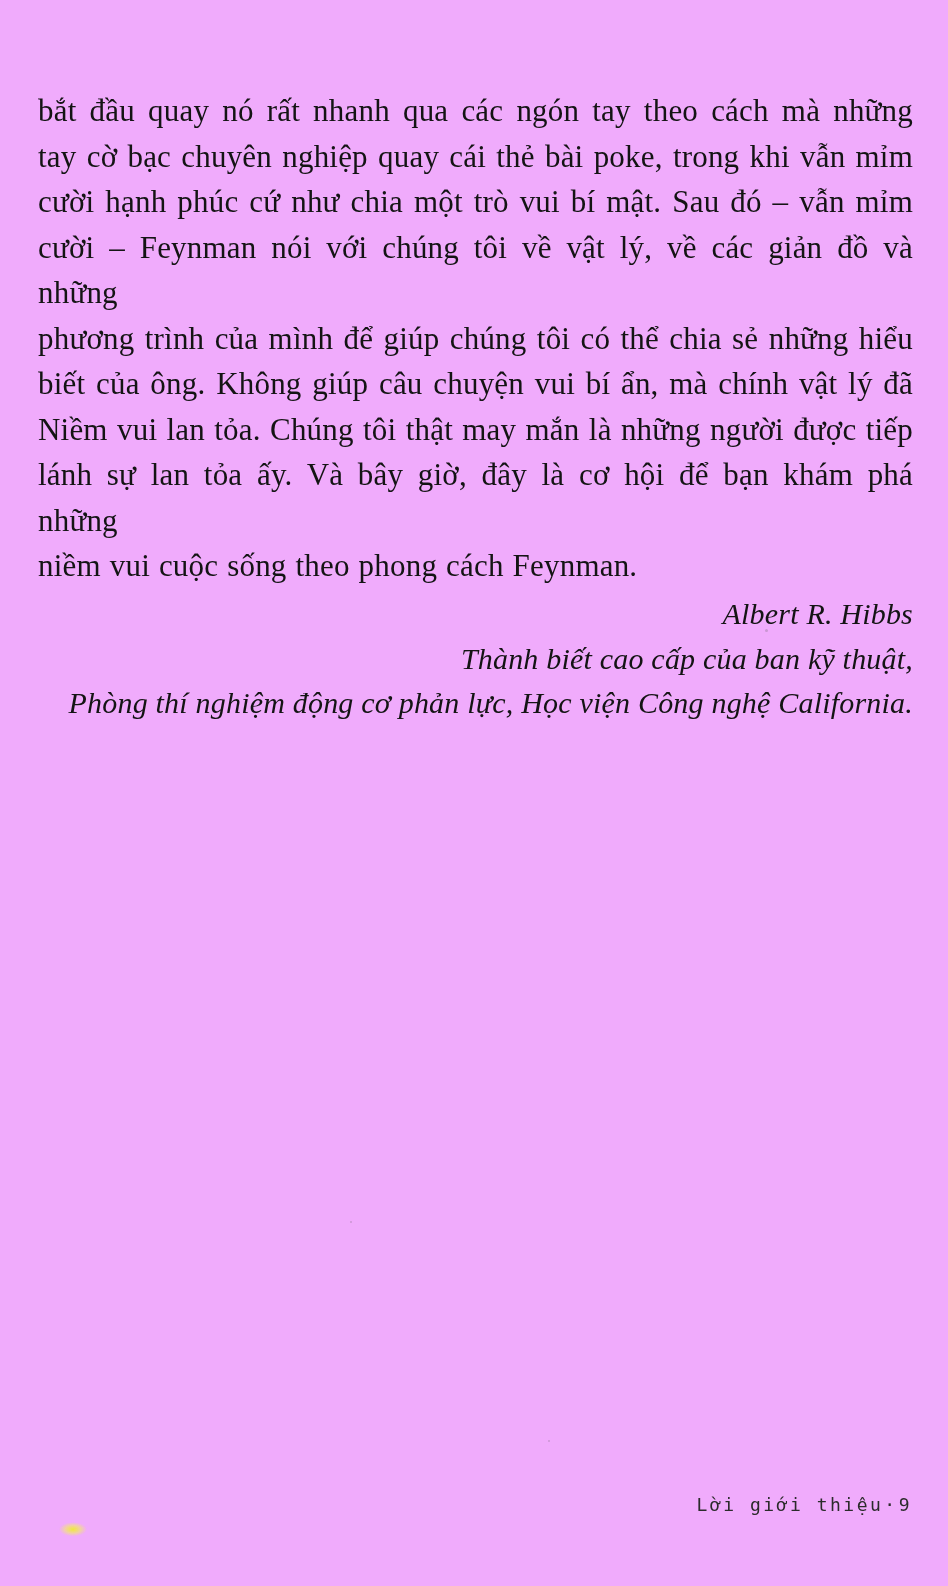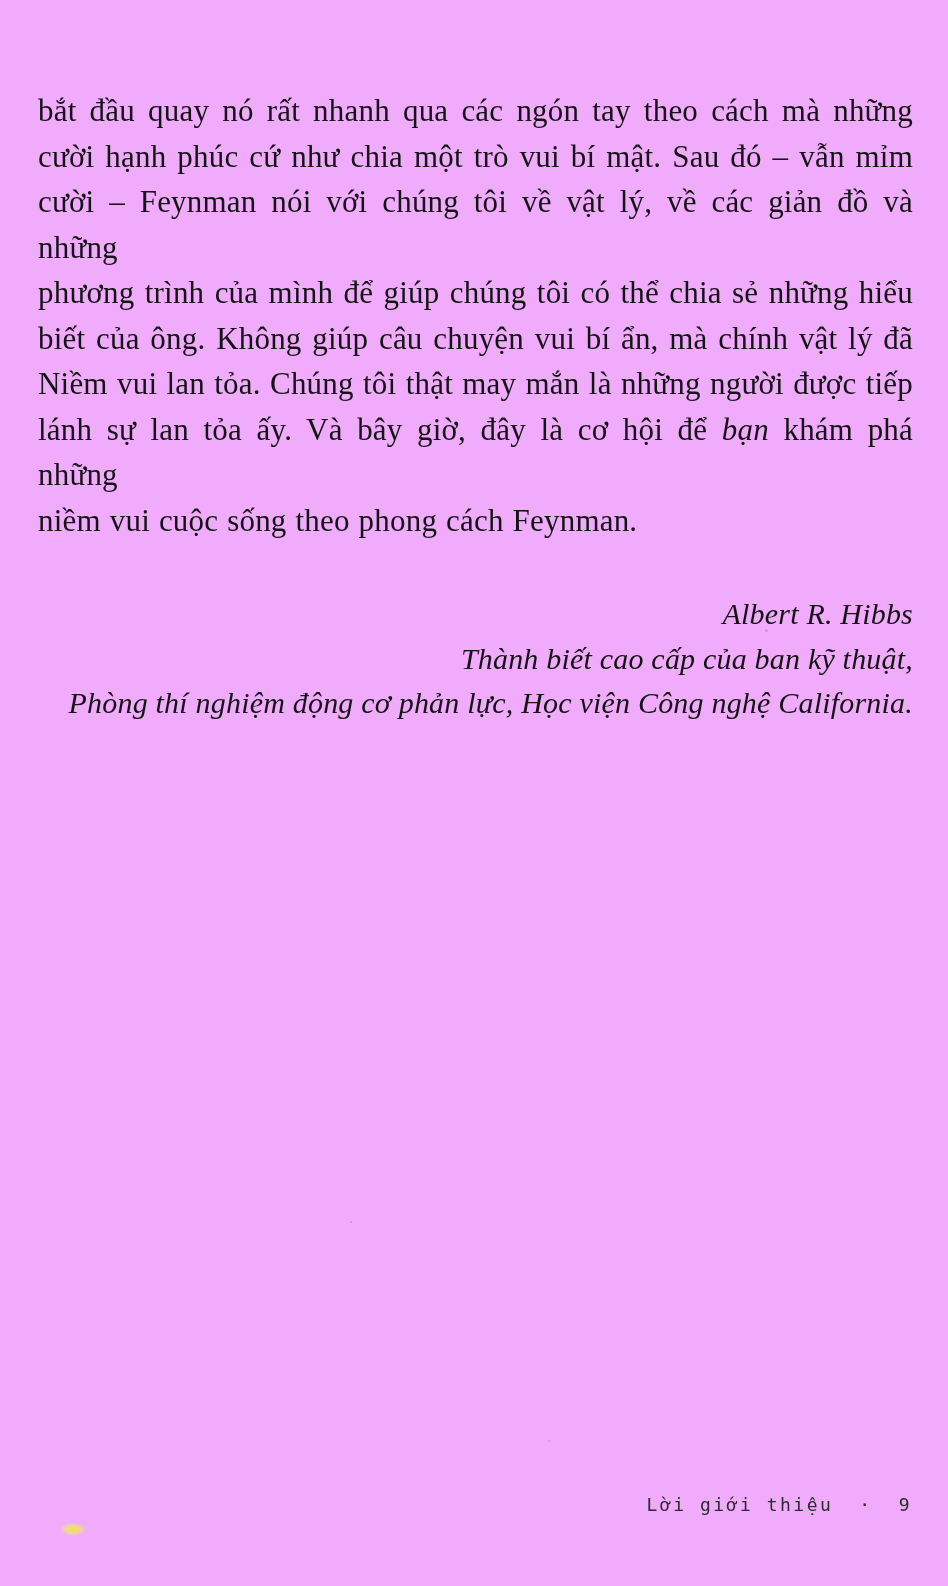--- a/index.html
+++ b/index.html
@@ -23,41 +23,41 @@
     line-height: 45.5px;
     text-align: justify;
     text-align-last: justify;
     letter-spacing: 0.2px;
     word-spacing: 1px;
   }
   .line.last {
     text-align: right;
     text-align-last: left;
   }
-  .line .it { font-style: italic; }
+  .line .it { }
   .signature {
     position: absolute;
     left: 38px;
     top: 592px;
     width: 875px;
     font-style: italic;
     text-align: right;
   }
   .sig-line {
     font-size: 30px;
     line-height: 44.5px;
     letter-spacing: 0.2px;
   }
   .footer {
     position: absolute;
     right: 36px;
     top: 1494px;
     display: flex;
     align-items: baseline;
-    gap: 26px;
+    gap: 1px;
     font-family: "DejaVu Sans Mono", monospace;
     font-size: 18px;
     letter-spacing: 2.5px;
     color: #2b2b2b;
   }
   .smudge {
     position: absolute;
     left: 58px;
     top: 1515px;
     width: 30px;
@@ -79,20 +79,21 @@
   .speck.s2 { left: 350px; top: 1221px; width: 2px; height: 2px; }
   .speck.s3 { left: 548px; top: 1440px; width: 2px; height: 2px; }
 </style>
 </head>
 <body>
 
 <div class="page">
 
   <div class="paragraph">
       <div class="line"><span>bắt đầu quay nó rất nhanh qua các ngón tay theo cách mà những</span></div>
+      <div class="line"><span>tay cờ bạc chuyên nghiệp quay cái thẻ bài poke, trong khi vẫn mỉm</span></div>
       <div class="line"><span>cười hạnh phúc cứ như chia một trò vui bí mật. Sau đó – vẫn mỉm</span></div>
       <div class="line"><span>cười – Feynman nói với chúng tôi về vật lý, về các giản đồ và những</span></div>
       <div class="line"><span>phương trình của mình để giúp chúng tôi có thể chia sẻ những hiểu</span></div>
       <div class="line"><span>biết của ông. Không giúp câu chuyện vui bí ẩn, mà chính vật lý đã</span></div>
       <div class="line"><span>Niềm vui lan tỏa. Chúng tôi thật may mắn là những người được tiếp</span></div>
       <div class="line"><span>lánh sự lan tỏa ấy. Và bây giờ, đây là cơ hội để </span><span class="it">bạn</span><span> khám phá những</span></div>
       <div class="line last"><span>niềm vui cuộc sống theo phong cách Feynman.</span></div>
     </div>
 
   <div class="signature">

